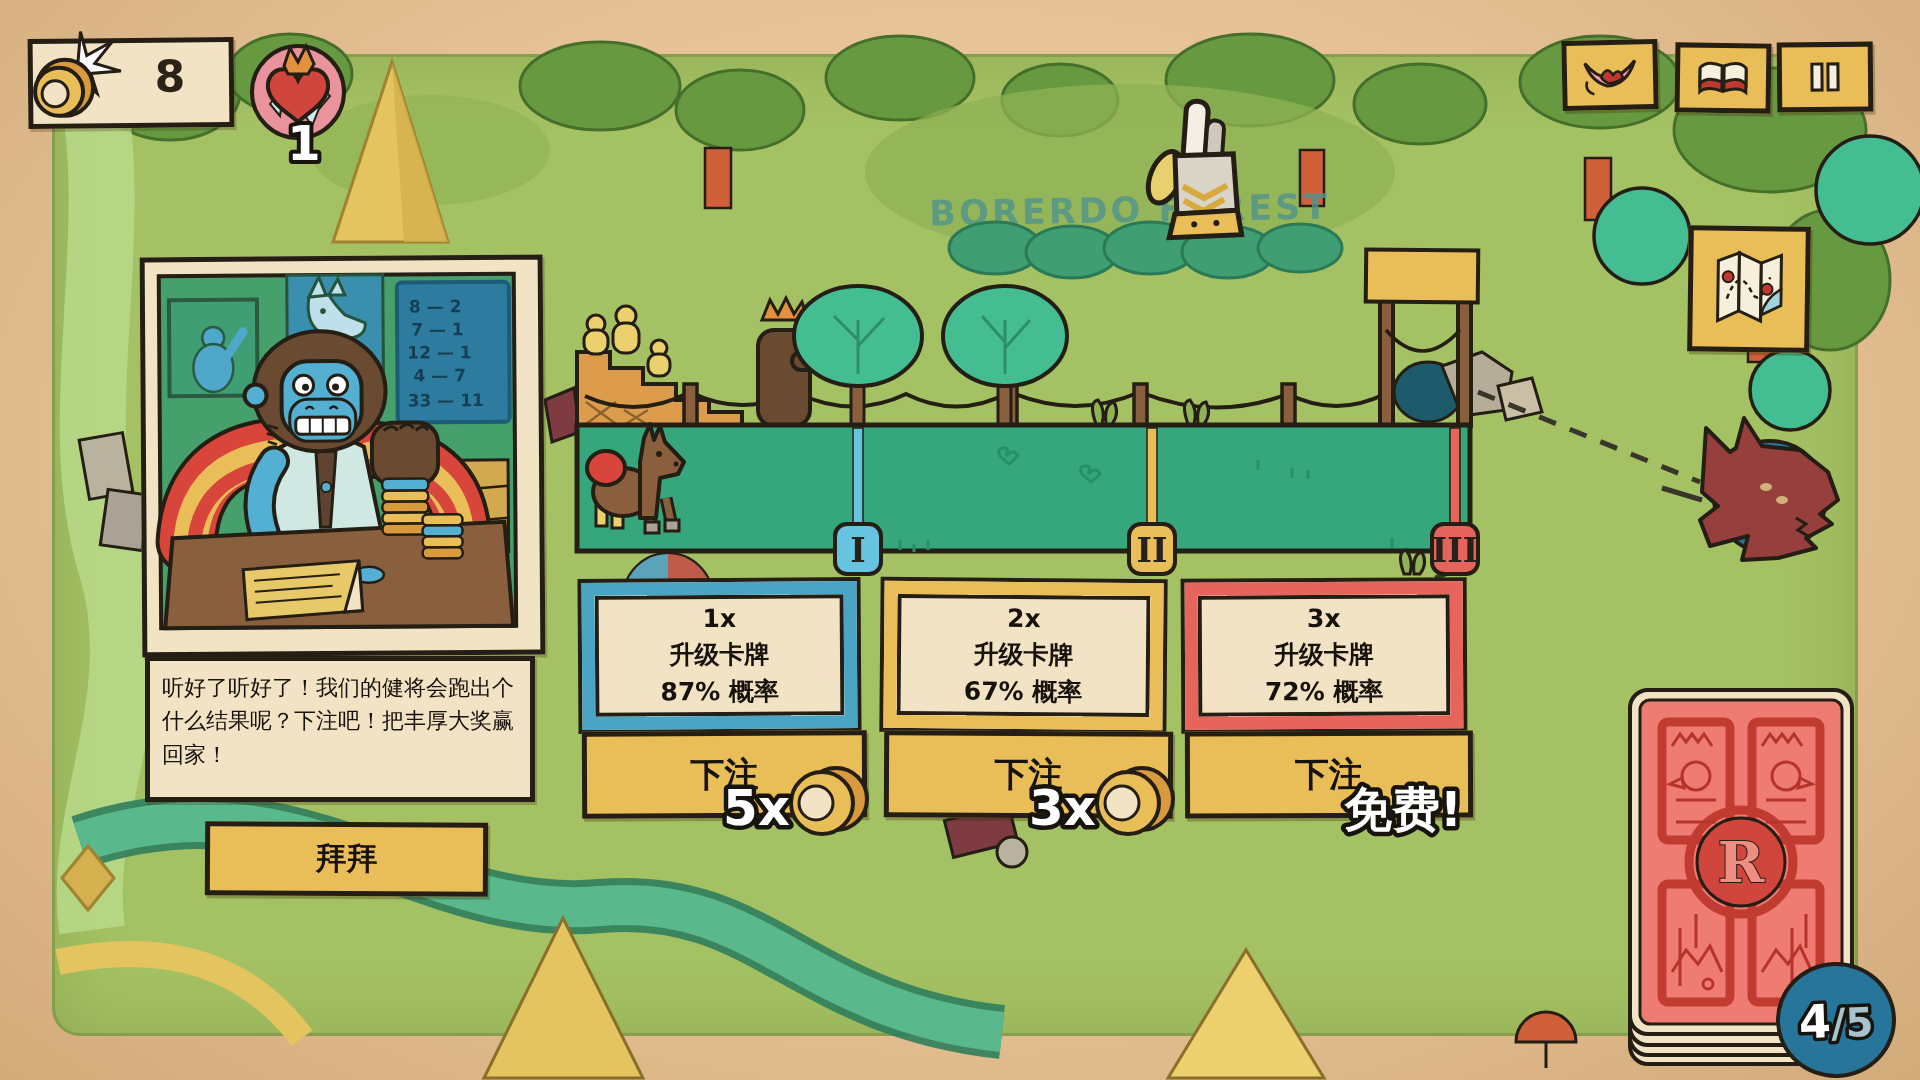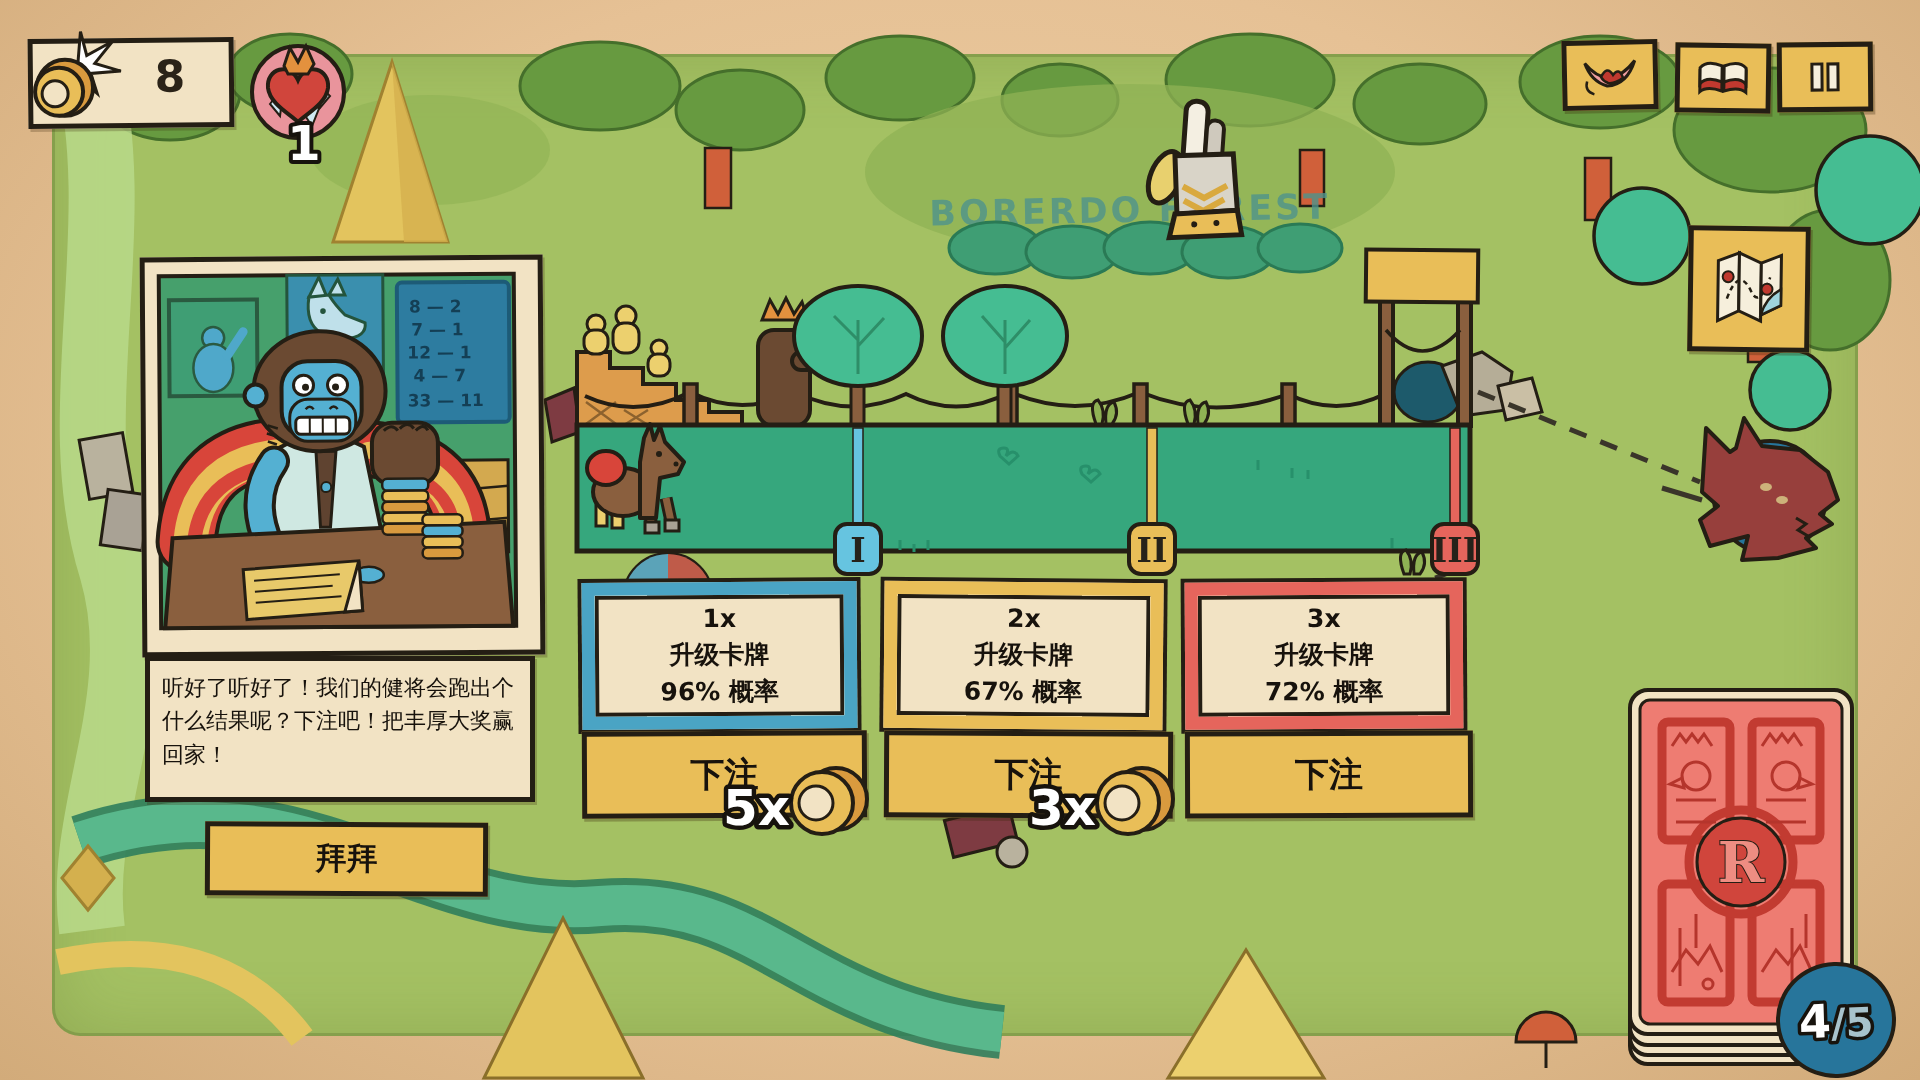--- a/index.html
+++ b/index.html
@@ -383,21 +383,21 @@
     <span>听好了听好了！我们的健将会跑出个什么结果呢？下注吧！把丰厚大奖赢回家！</span>
   </div>
 
   <div class="abs btn-yellow bye-btn">
     <span>拜拜</span>
   </div>
 
   <div class="abs bet-card bc1">
     <div>1x</div>
     <div>升级卡牌</div>
-    <div>96% 概率</div>
+    <div>87% 概率</div>
   </div>
   <div class="abs bet-card bc2">
     <div>2x</div>
     <div>升级卡牌</div>
     <div>67% 概率</div>
   </div>
   <div class="abs bet-card bc3">
     <div>3x</div>
     <div>升级卡牌</div>
     <div>72% 概率</div>
@@ -420,20 +420,25 @@
       <circle cx="172" cy="56" r="17" fill="#f2e3c4" stroke="#241e14" stroke-width="3"></circle>
       <text x="146" y="78" text-anchor="end" font-size="50" class="outline-txt" stroke-width="9">5x</text>
     </svg>
   </div>
   <div class="abs cost-wrap" style="left:950px;top:747px;">
     <svg width="230" height="110" viewBox="0 0 230 110">
       <circle cx="192" cy="52" r="31" fill="#d99a3e" stroke="#241e14" stroke-width="4"></circle>
       <circle cx="178" cy="56" r="31" fill="#e9be58" stroke="#241e14" stroke-width="4"></circle>
       <circle cx="172" cy="56" r="17" fill="#f2e3c4" stroke="#241e14" stroke-width="3"></circle>
       <text x="146" y="78" text-anchor="end" font-size="50" class="outline-txt" stroke-width="9">3x</text>
+    </svg>
+  </div>
+  <div class="abs cost-wrap" style="left:1240px;top:752px;">
+    <svg width="230" height="110" viewBox="0 0 230 110">
+      <text x="222" y="74" text-anchor="end" font-size="48" class="outline-txt" stroke-width="9">免费!</text>
     </svg>
   </div>
 
   <div class="abs deck">
     <div class="deck-layer" style="top:30px;"></div>
     <div class="deck-layer" style="top:21px;"></div>
     <div class="deck-layer" style="top:11px;"></div>
     <div class="deck-layer" style="top:0;">
       <svg width="218" height="340" viewBox="0 0 218 340">
         <rect x="8" y="8" width="202" height="324" rx="10" fill="#ee7c72" stroke="#241e14" stroke-width="3"></rect>

